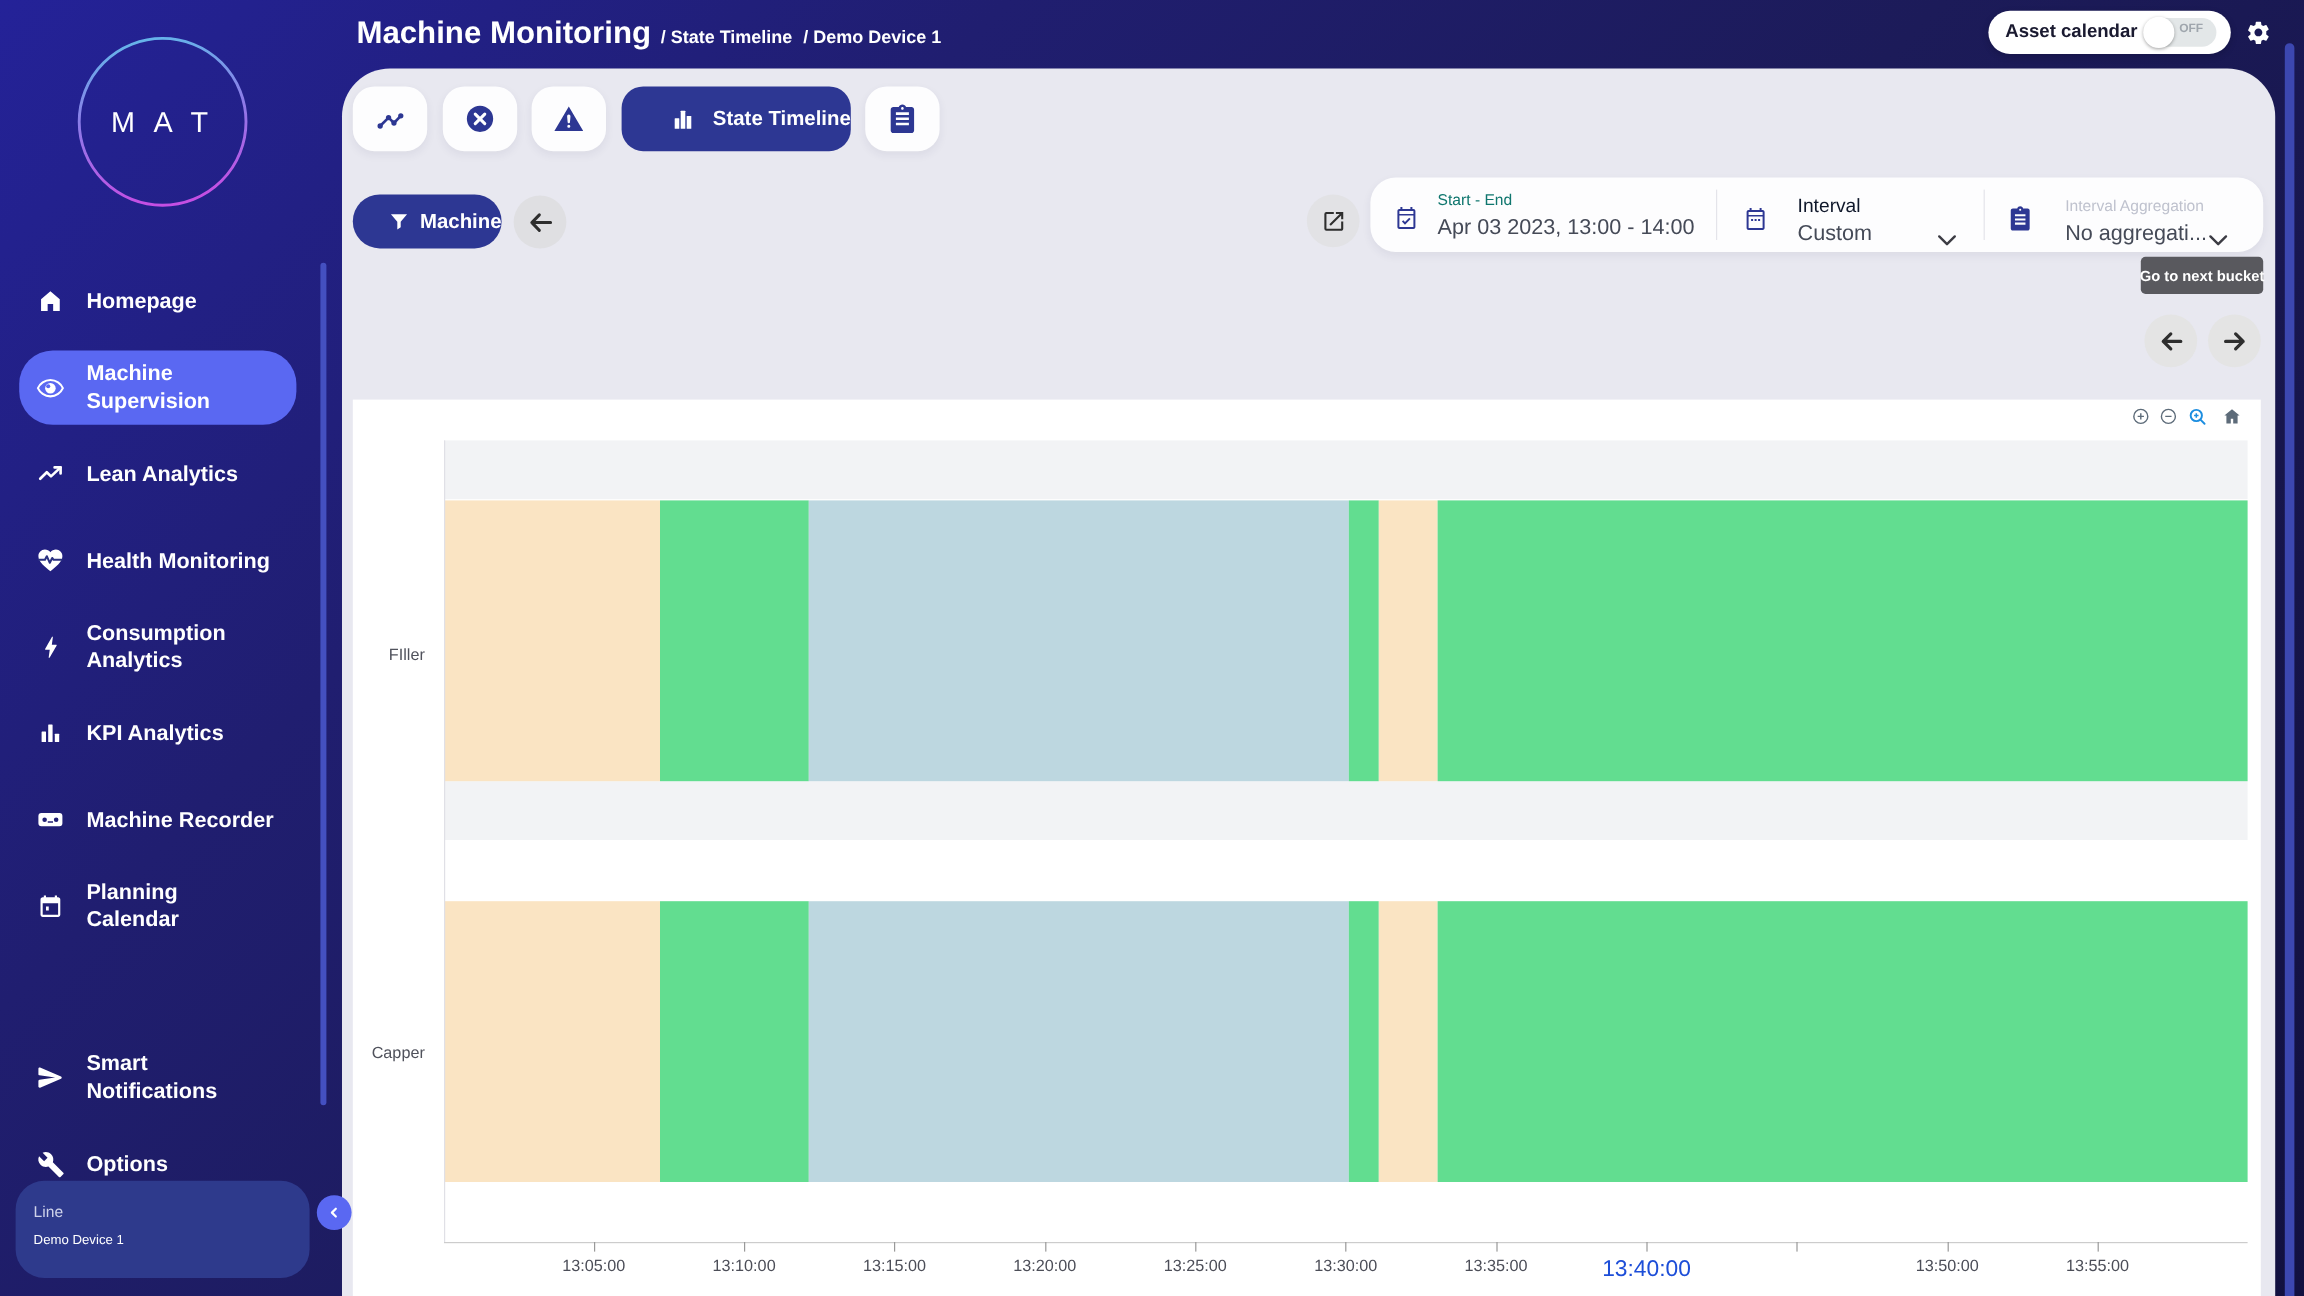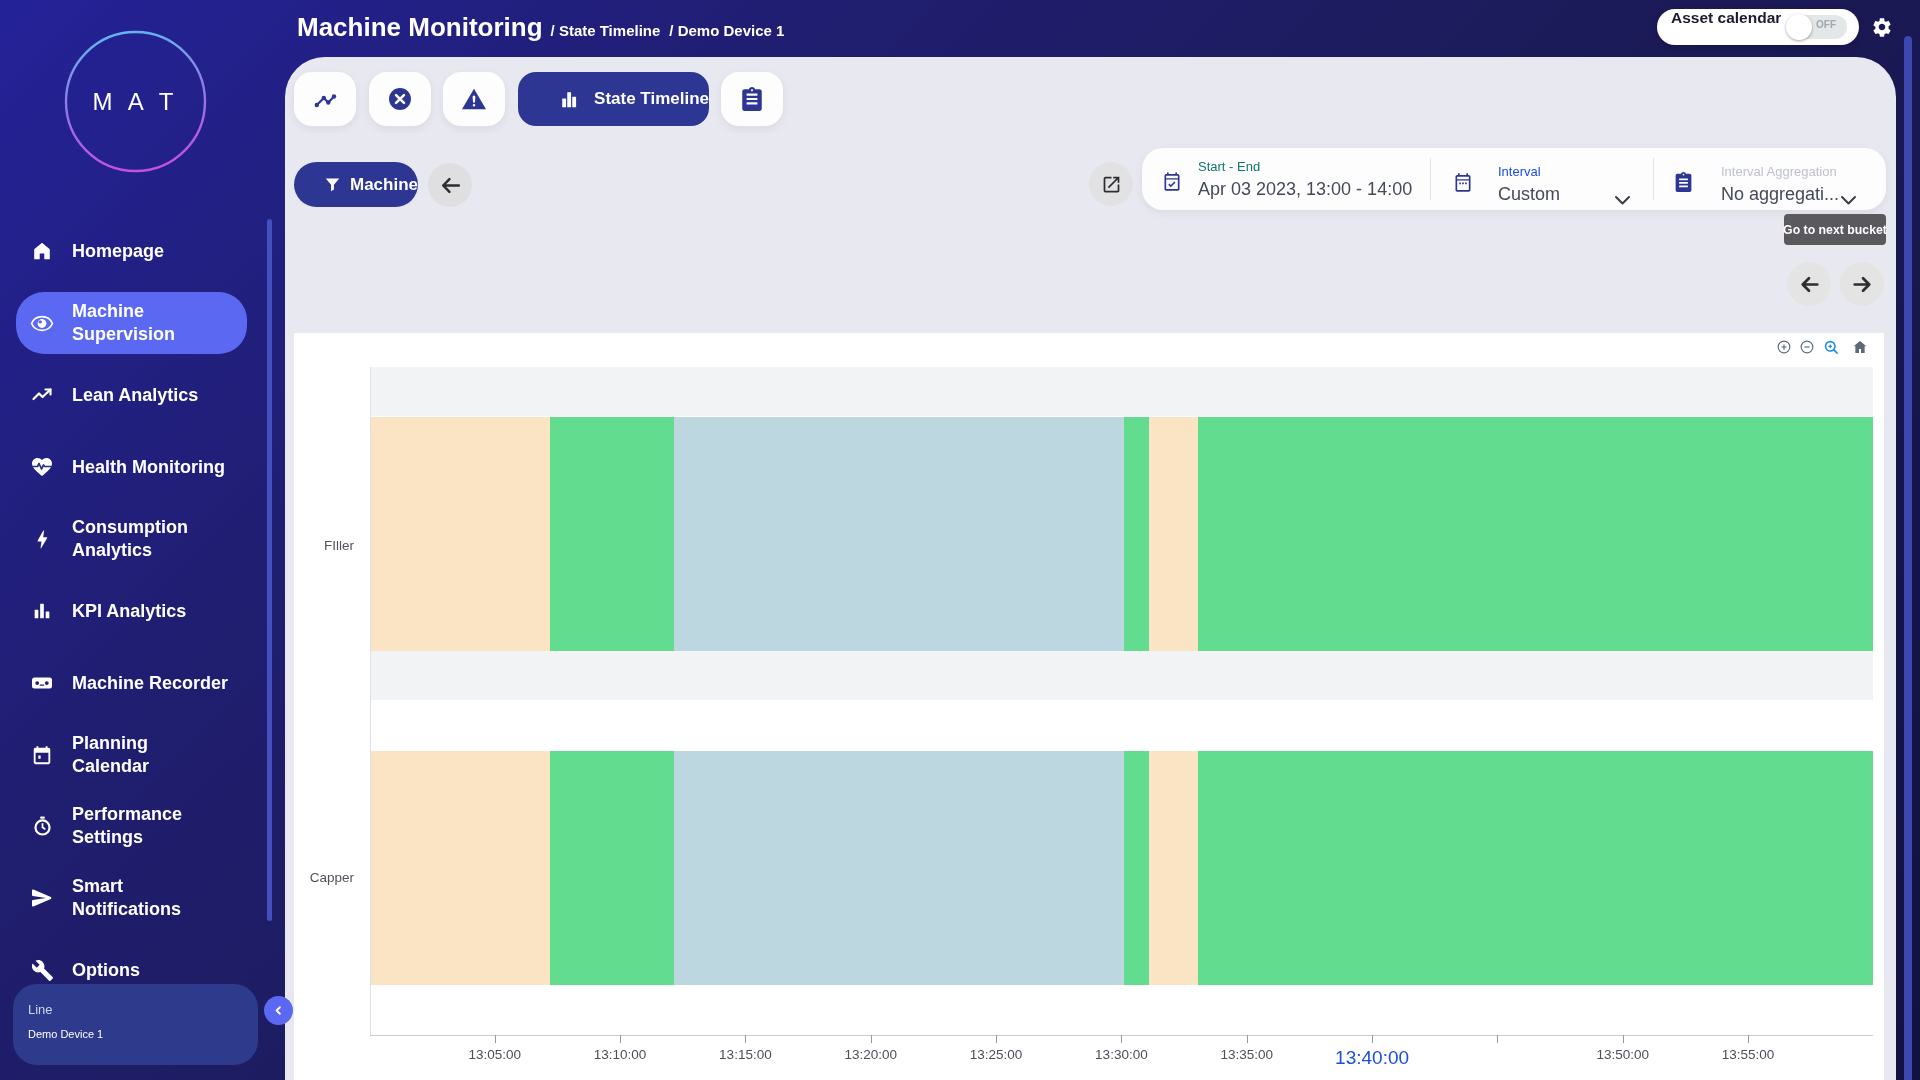--- a/index.html
+++ b/index.html
@@ -20,21 +20,21 @@
 </head>
 <body>
 <div id="page">
 
   <div class="abs" style="left:297px; top:12px; display:flex; align-items:baseline; color:#fff;">
     <span style="font-size:26px; font-weight:bold;">Machine Monitoring</span>
     <span style="font-size:15px; font-weight:600; margin-left:8px;">/ State Timeline</span>
     <span style="font-size:15px; font-weight:600; margin-left:9px;">/ Demo Device 1</span>
   </div>
 
-  <div class="abs" style="left:1657px; top:9px; width:202px; height:36px; background:#fff; border-radius:18px; box-shadow:0 2px 6px rgba(0,0,20,0.2); display:flex; ">
+  <div class="abs" style="left:1657px; top:9px; width:202px; height:36px; background:#fff; border-radius:18px; box-shadow:0 2px 6px rgba(0,0,20,0.2); display:flex; align-items:center;">
     <span style="font-size:15.5px; font-weight:bold; color:#1a1a30; margin-left:14px; white-space:nowrap;">Asset calendar</span>
     <span style="position:absolute; left:130px; top:6px; width:60px; height:24px; background:#e3e7e8; border-radius:12px;"></span>
     <span style="position:absolute; left:129px; top:5px; width:26px; height:26px; background:#fff; border-radius:50%; box-shadow:0 1px 3px rgba(0,0,0,0.35);"></span>
     <span style="position:absolute; left:159px; top:10px; font-size:10px; font-weight:bold; color:#9fa6ad;">OFF</span>
   </div>
 
   <svg class="abs" style="left:1871px; top:16px;" width="22" height="22" viewBox="0 0 24 24" fill="#fff">
       <path d="M19.14 12.94c.04-.3.06-.61.06-.94 0-.32-.02-.64-.07-.94l2.03-1.58c.18-.14.23-.41.12-.61l-1.92-3.32c-.12-.22-.37-.29-.59-.22l-2.39.96c-.5-.38-1.03-.7-1.62-.94l-.36-2.54c-.04-.24-.24-.41-.48-.41h-3.84c-.24 0-.43.17-.47.41l-.36 2.54c-.59.24-1.13.57-1.62.94l-2.39-.96c-.22-.08-.47 0-.59.22L2.74 9.87c-.12.21-.08.47.12.61l2.03 1.58c-.05.3-.09.63-.09.94s.02.64.07.94l-2.03 1.58c-.18.14-.23.41-.12.61l1.92 3.32c.12.22.37.29.59.22l2.39-.96c.5.38 1.03.7 1.62.94l.36 2.54c.05.24.24.41.48.41h3.84c.24 0 .44-.17.47-.41l.36-2.54c.59-.24 1.13-.56 1.62-.94l2.39.96c.22.08.47 0 .59-.22l1.92-3.32c.12-.22.07-.47-.12-.61l-2.01-1.58zM12 15.6c-1.98 0-3.6-1.62-3.6-3.6s1.62-3.6 3.6-3.6 3.6 1.62 3.6 3.6-1.62 3.6-3.6 3.6z"></path>
     </svg>
 
@@ -119,30 +119,20 @@
     <span class="mtxt">Machine Recorder</span>
   </div>
   <div class="menuitem" style="top:732px; height:46px;">
     <span class="mico">
         <svg width="22" height="22" viewBox="0 0 24 24" fill="#fff" fill-rule="evenodd">
           <path d="M19 4h-1V2.5h-2V4H8V2.5H6V4H5C3.9 4 3 4.9 3 6v14c0 1.1.9 2 2 2h14c1.1 0 2-.9 2-2V6c0-1.1-.9-2-2-2zm0 16H5V9.5h14V20zm-8.5-7.5H8V16h2.5v-3.5z"></path>
         </svg>
       </span>
     <span class="mtxt">Planning<br>Calendar</span>
   </div>
-  <div class="menuitem" style="top:803px; height:46px;">
-    <span class="mico">
-        <svg width="23" height="23" viewBox="0 0 24 24" fill="#fff" fill-rule="evenodd">
-          <path d="M12 4.5 a8.5 8.5 0 1 0 0 17 8.5 8.5 0 0 0 0-17 z m0 2.3 a6.2 6.2 0 1 1 0 12.4 A6.2 6.2 0 0 1 12 6.8 z M11 8.5 h2 l-0.3 5 h-1.4 z"></path>
-          <rect x="9.5" y="1.6" width="5" height="2.2" rx="1"></rect>
-          <rect x="11" y="12" width="4.7" height="1.8" rx="0.9" transform="rotate(35 12 13)"></rect>
-        </svg>
-      </span>
-    <span class="mtxt">Performance<br>Settings</span>
-  </div>
   <div class="menuitem" style="top:875px; height:46px;">
     <span class="mico">
         <svg width="24" height="24" viewBox="0 0 24 24" fill="#fff">
           <path d="M3.4 20.4 L20.85 12.92 c.8-.35.8-1.49 0-1.84 L3.4 3.6 c-.66-.29-1.39.2-1.39.91 L2 9.12 c0 .5.37.93.87.99 L16 12 2.87 13.88 c-.5.07-.87.5-.87 1 l.01 4.61 c0 .71.73 1.2 1.39.91z"></path>
         </svg>
       </span>
     <span class="mtxt">Smart<br>Notifications</span>
   </div>
   <div class="menuitem" style="top:958px; height:24px;">
     <span class="mico">
@@ -223,21 +213,21 @@
     <svg style="position:absolute; left:20px; top:23px;" width="20" height="22" viewBox="0 0 24 26" fill="#2d3793">
         <path d="M19 3.5h-1V1.5h-2v2H8v-2H6v2H5c-1.1 0-2 .9-2 2v16c0 1.1.9 2 2 2h14c1.1 0 2-.9 2-2v-16c0-1.1-.9-2-2-2z M19 21.5H5V10h14v11.5z M19 8.5H5v-3h14v3z"></path>
         <path d="M10.6 19.3 l-3.1-3.1 1.4-1.4 1.7 1.7 4.2-4.2 1.4 1.4 z" fill="#2d3793"></path>
       </svg>
     <div style="position:absolute; left:56px; top:11px; font-size:13px; color:#0f766e;">Start - End</div>
     <div style="position:absolute; left:56px; top:31px; font-size:18px; color:#454a57;">Apr 03 2023, 13:00 - 14:00</div>
 
     <svg style="position:absolute; left:311px; top:24px;" width="20" height="21" viewBox="0 0 24 24" fill="#2d3793">
         <path d="M19 3h-1V1h-2v2H8V1H6v2H5c-1.1 0-2 .9-2 2v16c0 1.1.9 2 2 2h14c1.1 0 2-.9 2-2V5c0-1.1-.9-2-2-2zm0 18H5V9.5h14V21zM19 8H5V5h14v3z M7.5 12 h2 v2 h-2 z M11 12 h2 v2 h-2 z M14.5 12 h2 v2 h-2 z"></path>
       </svg>
-    <div style="position:absolute; left:356px; top:16px; font-size:13px; color:#1d4ed8;">Interval</div>
+    <div style="position:absolute; left:356px; top:16px; font-size:16px; color:#0f172a;">Interval</div>
     <div style="position:absolute; left:356px; top:36px; font-size:18px; color:#454a57;">Custom</div>
     <svg style="position:absolute; left:472px; top:47px;" width="17" height="11" viewBox="0 0 17 11" fill="none" stroke="#3c3c44" stroke-width="2" stroke-linecap="round" stroke-linejoin="round">
         <path d="M2 2 L8.5 8.5 L15 2"></path>
       </svg>
 
     <svg style="position:absolute; left:531px; top:22px;" width="21" height="24" viewBox="0 0 24 26" fill="#2d3793" fill-rule="evenodd">
         <path d="M19 3.5h-4.18C14.4 2.34 13.3 1.5 12 1.5c-1.3 0-2.4.84-2.82 2H5c-1.1 0-2 .9-2 2v17c0 1.1.9 2 2 2h14c1.1 0 2-.9 2-2v-17c0-1.1-.9-2-2-2zm-7 .2c.55 0 1 .45 1 1s-.45 1-1 1-1-.45-1-1 .45-1 1-1zm5 15.3H7v-2h10v2zm0-4H7v-2h10v2zm0-4H7v-2h10v2z"></path>
       </svg>
     <div style="position:absolute; left:579px; top:16px; font-size:13px; color:#bfc2ce;">Interval Aggregation</div>
     <div style="position:absolute; left:579px; top:36px; font-size:18px; color:#454a57; white-space:nowrap;">No aggregati...</div>

